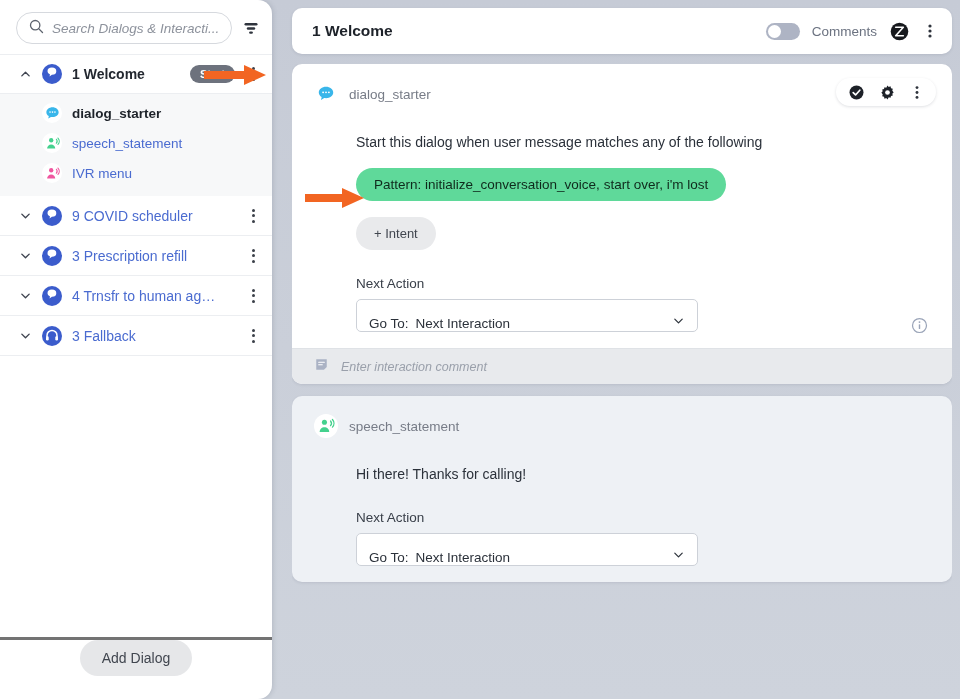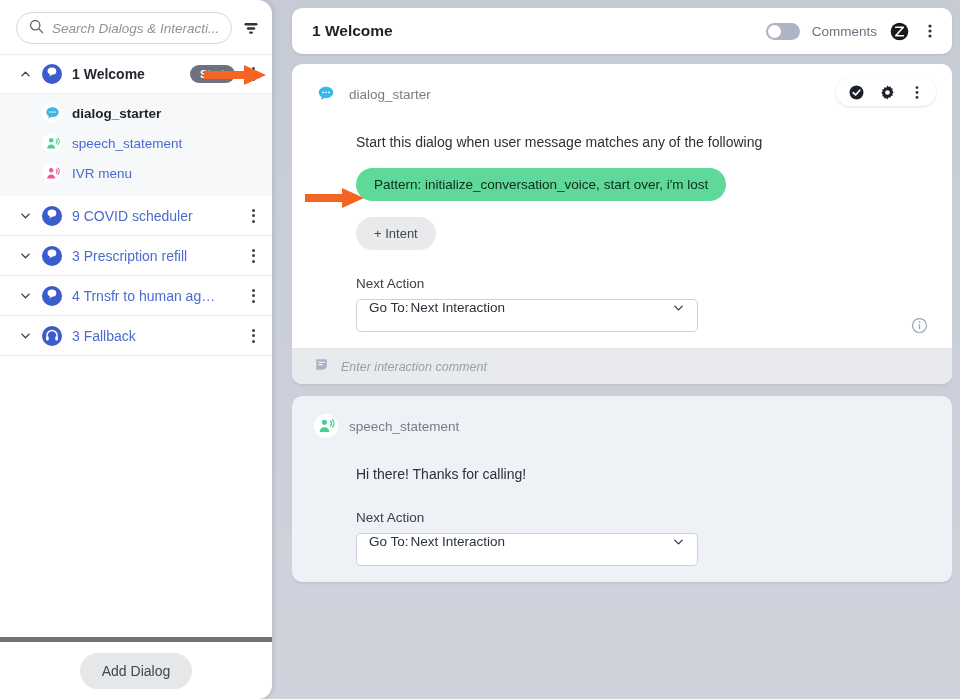--- a/index.html
+++ b/index.html
@@ -101,22 +101,22 @@
   .child-ico {
     width: 20px; height: 20px; flex: none;
     border-radius: 50%; background: #fff;
     display: flex; align-items: center; justify-content: center;
   }
   .child-label { font-size: 13.5px; color: #4a6bd0; }
   .child-row.sel .child-label { color: #1d2229; font-weight: 700; }
 
   .sidebar-footer {
     height: 62px;
-    display: flex; align-items: center; justify-content: center;
-    border-top: 5px solid #737373;
+    display: flex; align-items: flex-start; justify-content: center;
+    border-top: 3px solid #737373;
   }
   .add-dialog {
     background: #e6e7e9; color: #41464f;
     font-size: 14px;
     padding: 10px 22px; border-radius: 20px;
     border: none; cursor: pointer;
     font-family: inherit;
   }
 
   
@@ -192,22 +192,22 @@
     cursor: pointer; border: none; font-family: inherit;
   }
   .msg-text { font-size: 14px; color: #2b313a; margin: 11px 0 28px 42px; }
 
   .field-wrap { margin: 26px 0 0 42px; }
   .field-lbl { font-size: 13.5px; color: #3a404a; margin-bottom: 8px; }
   .select {
     width: 342px; height: 33px;
     background: #fff;
     border: 1px solid #cdd1d8; border-radius: 5px;
-    display: flex; align-items: flex-start;
-    padding: 0 12px; gap: 2px;
+    display: flex; align-items: flex-end;
+    padding: 0 12px; gap: 7px;
     cursor: pointer;
   }
   .select .go { font-size: 13.5px; color: #2b313a; }
   .select .val { font-size: 13.5px; color: #2b313a; flex: 1; }
 
   .info-ico { position: absolute; right: 24px; bottom: 10px; cursor: pointer; }
 
   .card-footer {
     height: 36px; background: #e8eaed;
     display: flex; align-items: center; gap: 12px;

